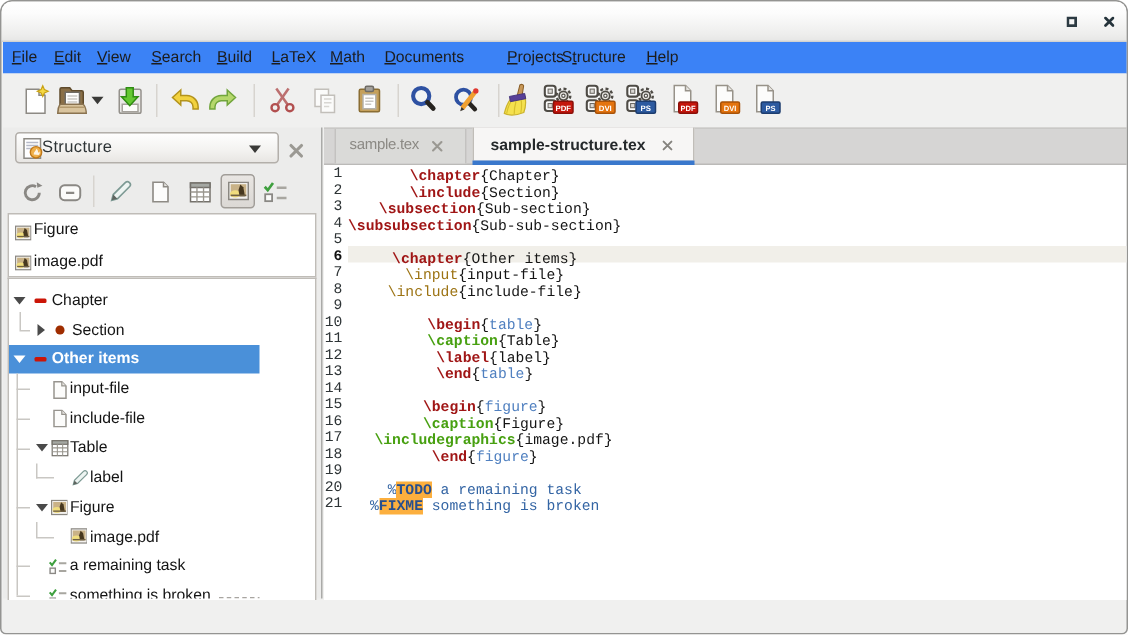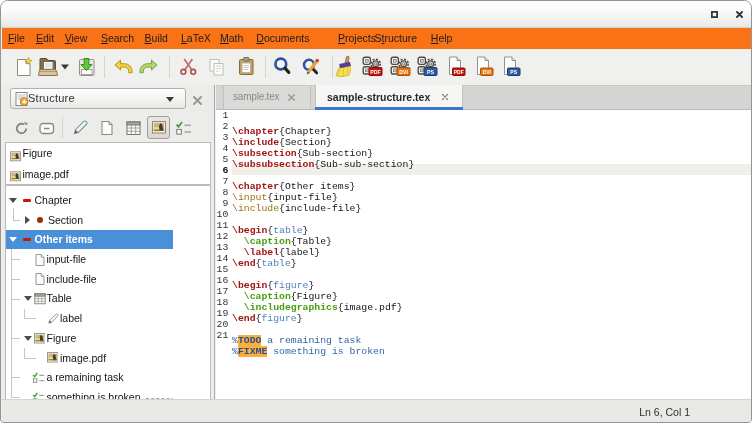--- a/index.html
+++ b/index.html
@@ -3,41 +3,41 @@
 <meta charset="utf-8">
 <style>
   html,body{margin:0;padding:0;background:#fff;}
   #w{position:relative;width:752px;height:423px;font-family:"Liberation Sans",sans-serif;overflow:hidden;}
   .abs{position:absolute;}
   #win{position:absolute;left:0;top:0;right:0;bottom:0;border:1px solid #949492;border-radius:8px 8px 4px 4px;overflow:hidden;box-sizing:border-box;background:#f0f0ef;}
   
   #title{position:absolute;left:0;top:0;width:100%;height:26px;background:linear-gradient(#ffffff,#fcfcfc 30%,#ededec 85%,#e7e7e6);border-bottom:1px solid #d2d2d1;}
   #title .t{position:absolute;left:403px;top:7px;transform:translateX(-50%);font-size:10.8px;font-weight:bold;color:#2c3a42;white-space:nowrap;}
   
-  #menu{position:absolute;left:1px;top:27px;width:750px;height:21px;background:#f97316;}
+  #menu{position:absolute;left:1px;top:27px;width:750px;height:21px;background:#3b82f6;}
   #menu span{position:absolute;top:3.5px;font-size:10.5px;color:#1c1c1c;white-space:nowrap;}
   #menu u{text-decoration:underline;text-underline-offset:1px;}
   
   #tools{position:absolute;left:1px;top:48px;width:750px;height:36px;background:#f0f0ef;}
   .tsep{position:absolute;top:7px;width:1px;height:22px;background:#d7d4cf;}
   
   #panel{position:absolute;left:1px;top:84px;width:213px;height:314px;background:#ececeb;border-right:1px solid #aaaaa8;box-sizing:border-box;}
   #combo{position:absolute;left:8px;top:3px;width:176px;height:21px;background:linear-gradient(#fefefe,#f3f2f0 60%,#e8e6e3);border:1px solid #b3afaa;border-radius:3px;box-sizing:border-box;}
   #combo .ct{position:absolute;left:17px;top:3px;font-size:11px;letter-spacing:0.25px;color:#2e3436;}
   #combo .arr{position:absolute;left:155px;top:8px;width:0;height:0;border-left:4.5px solid transparent;border-right:4.5px solid transparent;border-top:5px solid #3a3a38;}
   .listbox{position:absolute;background:#fff;border:1px solid #bfbcb7;box-sizing:border-box;}
   
   #tabstrip{position:absolute;left:215px;top:84px;width:536px;height:25px;background:#d6d5d4;box-sizing:border-box;border-top:1px solid #c9c8c6;border-bottom:1px solid #bbbab8;}
   #tab1t{position:absolute;left:232px;top:90px;font-size:10px;letter-spacing:-0.2px;color:#8b8984;}
   #tab2{position:absolute;left:314px;top:84px;width:148px;height:22px;background:#f7f6f5;border-left:1px solid #c0bdb8;border-right:1px solid #c0bdb8;box-sizing:border-box;}
   #tab2t{position:absolute;left:326px;top:90px;font-size:10.5px;font-weight:bold;color:#25292b;}
   #tabbar{position:absolute;left:314px;top:106px;width:148px;height:3px;background:#3a78cc;}
   #editor{position:absolute;left:215px;top:108.5px;width:536px;height:290px;background:#ffffff;font-family:"Liberation Mono",monospace;font-size:9.8px;line-height:11.03px;}
   #nums{position:absolute;left:0px;top:0.35px;width:12.3px;text-align:right;color:#2e3436;}
-  #code{position:absolute;left:16px;top:16px;white-space:pre;color:#141414;}
+  #code{position:absolute;left:16px;top:2px;white-space:pre;color:#141414;text-align:center;}
   #curline{position:absolute;left:15.5px;top:54.4px;width:520px;height:11.03px;background:#f1efe9;}
   .kw{color:#a01616;font-weight:bold;}
   .inc{color:#9c7313;}
   .grn{color:#47a010;font-weight:bold;}
   .env{color:#5080c0;}
   .cmt{color:#3465a4;}
   .todo{color:#274f8e;font-weight:bold;background:#fcaf3e;}
   
   #status{position:absolute;left:1px;top:397.5px;width:750px;height:23.5px;background:#e9e9e8;border-top:1px solid #d4d4d3;box-sizing:border-box;}
   #status .st{position:absolute;right:62px;top:6px;font-size:10.5px;color:#32302c;}
@@ -375,17 +375,14 @@
 <span class="kw">\end</span>{<span class="env">table</span>}
 &nbsp;
 <span class="kw">\begin</span>{<span class="env">figure</span>}
   <span class="grn">\caption</span>{Figure}
   <span class="grn">\includegraphics</span>{image.pdf}
 <span class="kw">\end</span>{<span class="env">figure</span>}
 &nbsp;
 <span class="cmt">%<span class="todo">TODO</span> a remaining task</span>
 <span class="cmt">%<span class="todo">FIXME</span> something is broken</span></div>
   </div>
-  <div id="status">
-        <span class="st">Ln 6, Col 1</span>
-      </div>
 </div>
 </div>
 
 </body></html>

